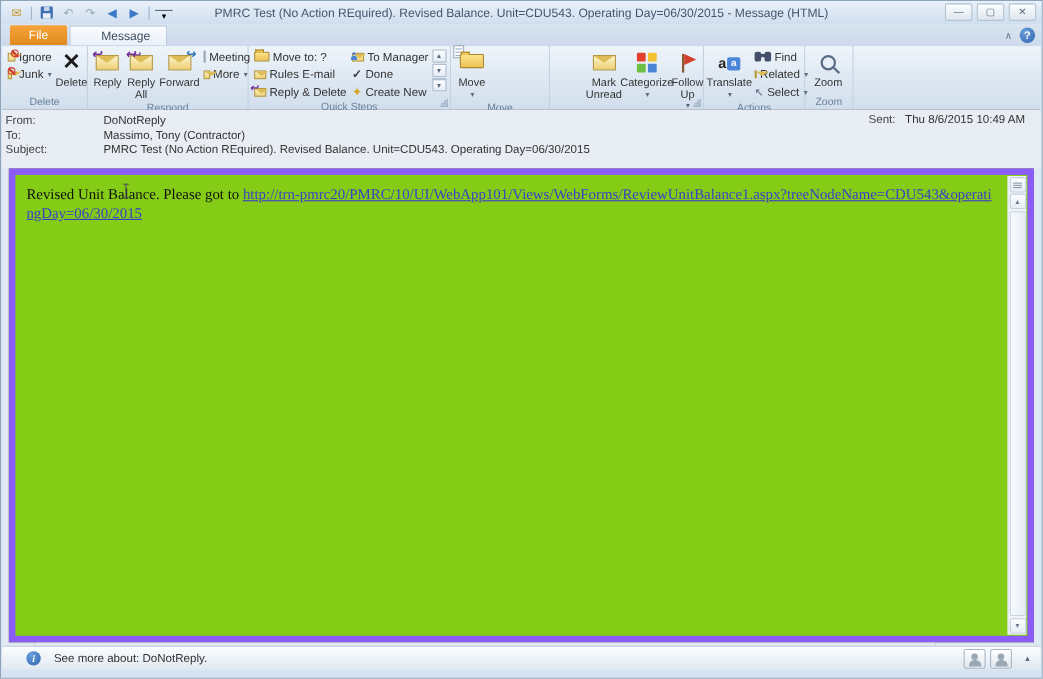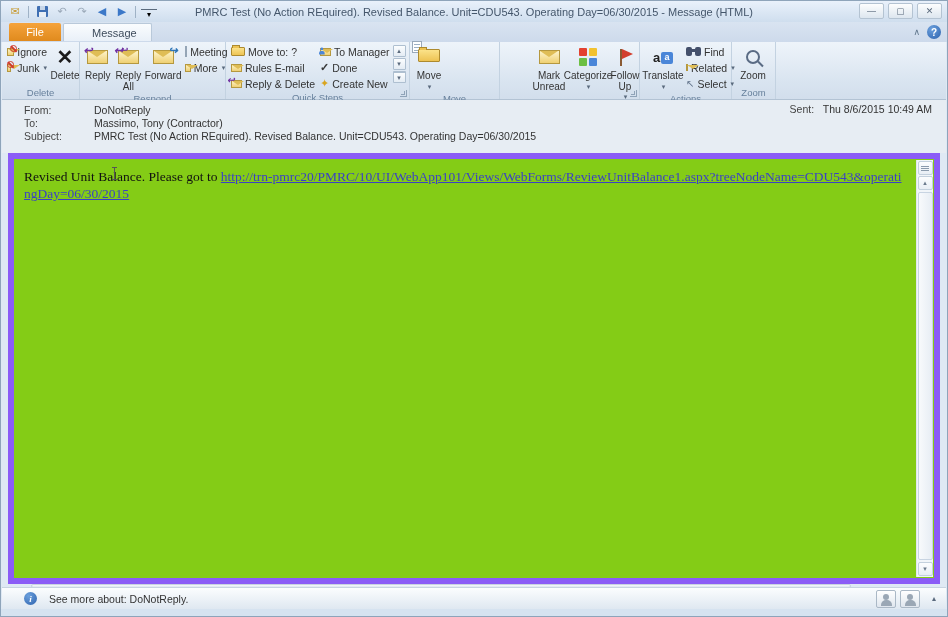--- a/index.html
+++ b/index.html
@@ -101,21 +101,21 @@
   .person-sm::before { content:""; position:absolute; left:2.5px; top:0; width:4px; height:4px; border-radius:50%; background:#4a86d8; }
   .person-sm::after { content:""; position:absolute; left:0.5px; top:4.5px; width:8px; height:5px; border-radius:3px 3px 0 0; background:#4a86d8; }
 
   .qs-spin { width:15px; display:flex; flex-direction:column; gap:1px; padding-top:2px; }
   .spin-btn { width:13px; height:12px; border:1px solid #aebfd0; background:linear-gradient(#fbfdfe,#e4ecf4);
     font-size:7px; color:#5a6a7d; display:flex; align-items:center; justify-content:center; border-radius:1px; }
 
   
   .msgheader { position:absolute; top:99px; left:1px; right:1px; height:53px; background:#e7edf3; font-size:10.5px; color:#333; }
   .hrow { display:flex; line-height:13px; }
-  .hrow .hlabel { width:60px; padding-left:22px; color:#444; }
+  .hrow .hlabel { width:60px; padding-left:3px; color:#444; }
   .hrow .hvalue { flex:1;padding-left:32px; }
   .sent { position:absolute; right:14px; top:3px; }
   .sent .hlabel { color:#444; margin-right:6px; }
 
   
   .msgbody { position:absolute; top:152px; left:7px; right:7px; bottom:32px; background:#84cc16; border:6px solid #8b5cf6; }
   .body-text { padding:9px 10px; font-family:"Liberation Serif",serif; font-size:13.5px; color:#111; line-height:17px;
     padding-right:26px; word-break:break-all; }
   .body-text a { color:#3b41c5; text-decoration:underline; }
   .ibeam { position:absolute; left:100px; top:8px; width:1px; height:13px; background:#555; }

